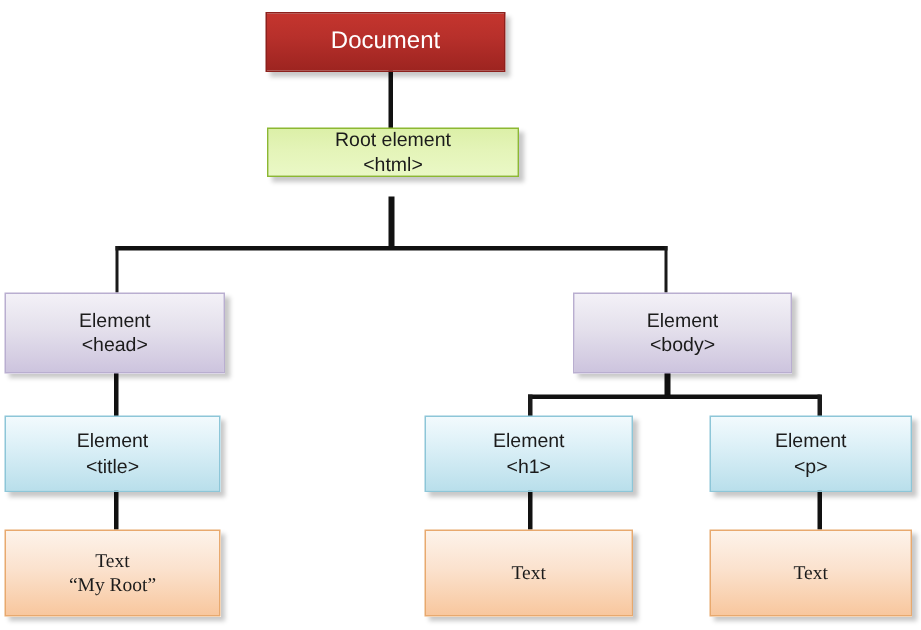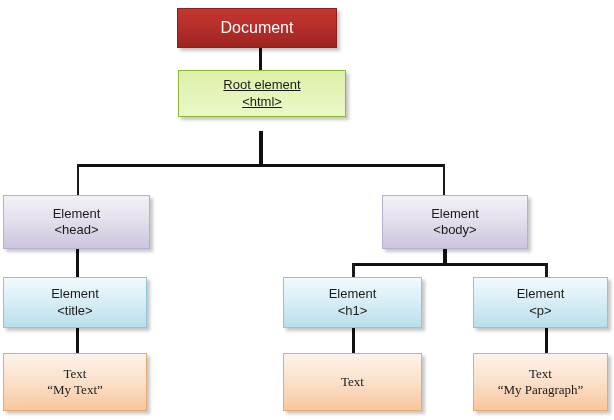--- a/index.html
+++ b/index.html
@@ -90,21 +90,21 @@
   <div class="conn thin" style="left:545px;top:263px;width:3px;height:16px;"></div>
 
   <div class="conn" style="left:352px;top:327px;width:3px;height:26px;"></div>
 
   <div class="conn" style="left:545px;top:327px;width:3px;height:26px;"></div>
 
   <div class="node doc" style="left:177px;top:8px;width:160px;height:40px;">
     <span class="l1">Document</span>
   </div>
 
-  <div class="node green" style="left:178px;top:70px;width:168px;height:47px;text-decoration:underline;">
+  <div class="node green" style="left:178px;top:85px;width:168px;height:33px;">
     <span class="l1">Root element</span>
     <span class="l2">&lt;html&gt;</span>
   </div>
 
   <div class="node purple" style="left:3px;top:195px;width:147px;height:54px;">
     <span class="l1">Element</span>
     <span class="l2">&lt;head&gt;</span>
   </div>
 
   <div class="node purple" style="left:382px;top:195px;width:146px;height:54px;">
@@ -122,25 +122,24 @@
     <span class="l2">&lt;h1&gt;</span>
   </div>
 
   <div class="node blue" style="left:473px;top:277px;width:135px;height:51px;">
     <span class="l1">Element</span>
     <span class="l2">&lt;p&gt;</span>
   </div>
 
   <div class="node orange" style="left:3px;top:353px;width:144px;height:58px;">
     <span class="l1">Text</span>
-    <span class="l2">“My Text”</span>
+    <span class="l2">“My Root”</span>
   </div>
 
   <div class="node orange" style="left:283px;top:353px;width:139px;height:58px;">
     <span class="l1">Text</span>
   </div>
 
   <div class="node orange" style="left:473px;top:353px;width:135px;height:58px;">
     <span class="l1">Text</span>
-    <span class="l2">“My Paragraph”</span>
   </div>
 
 </div>
 
 </body></html>

